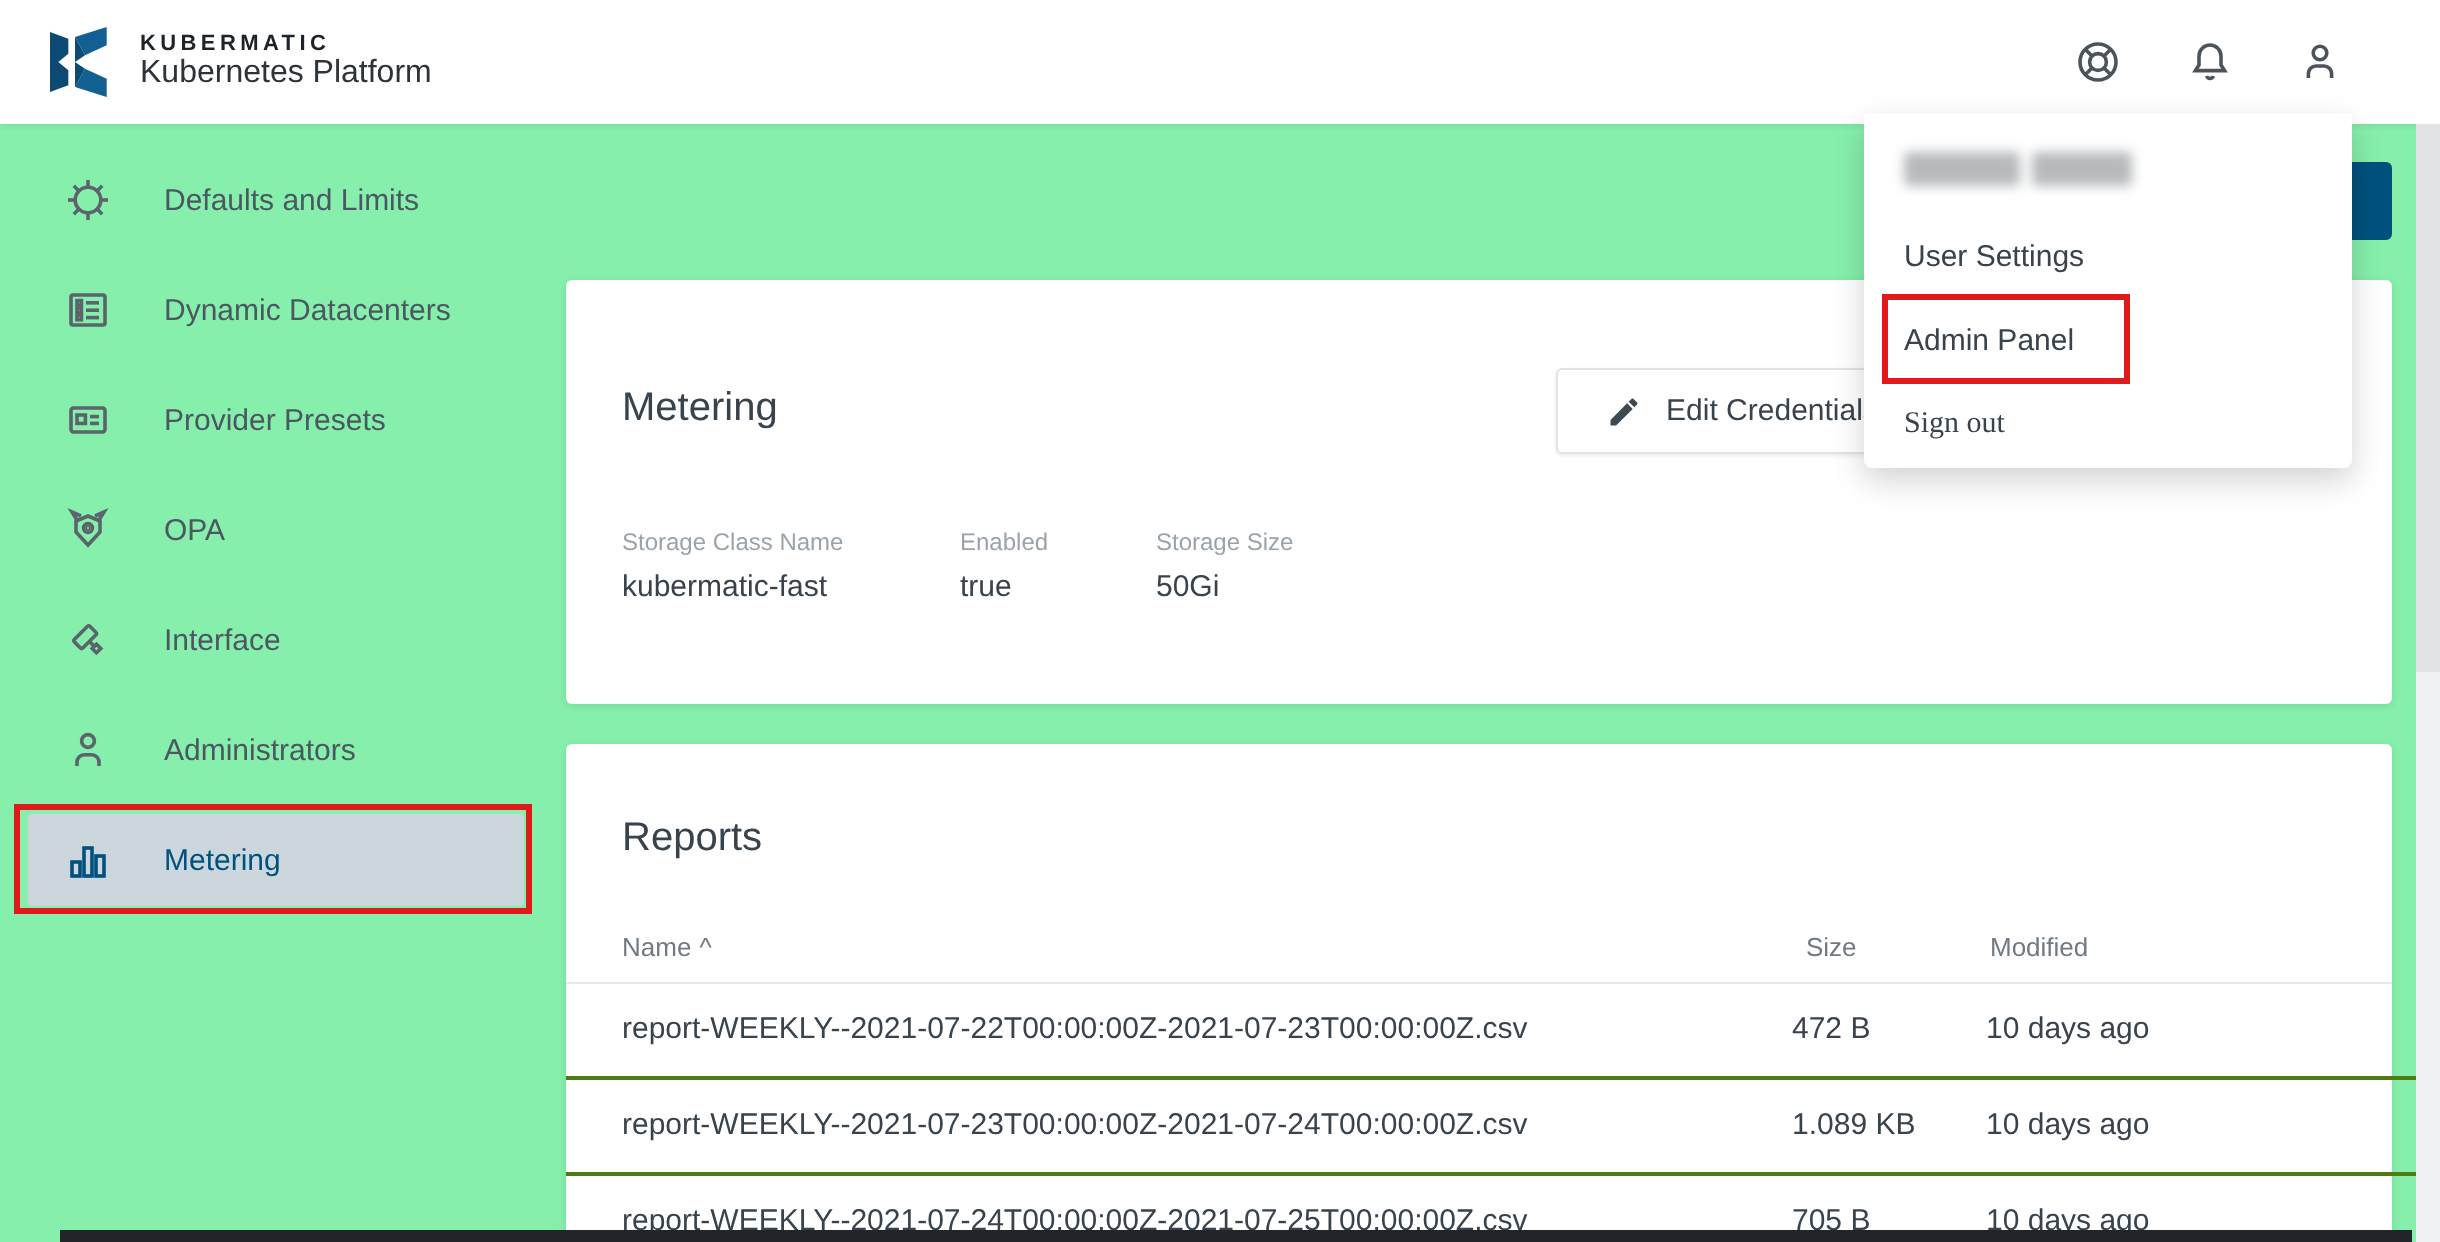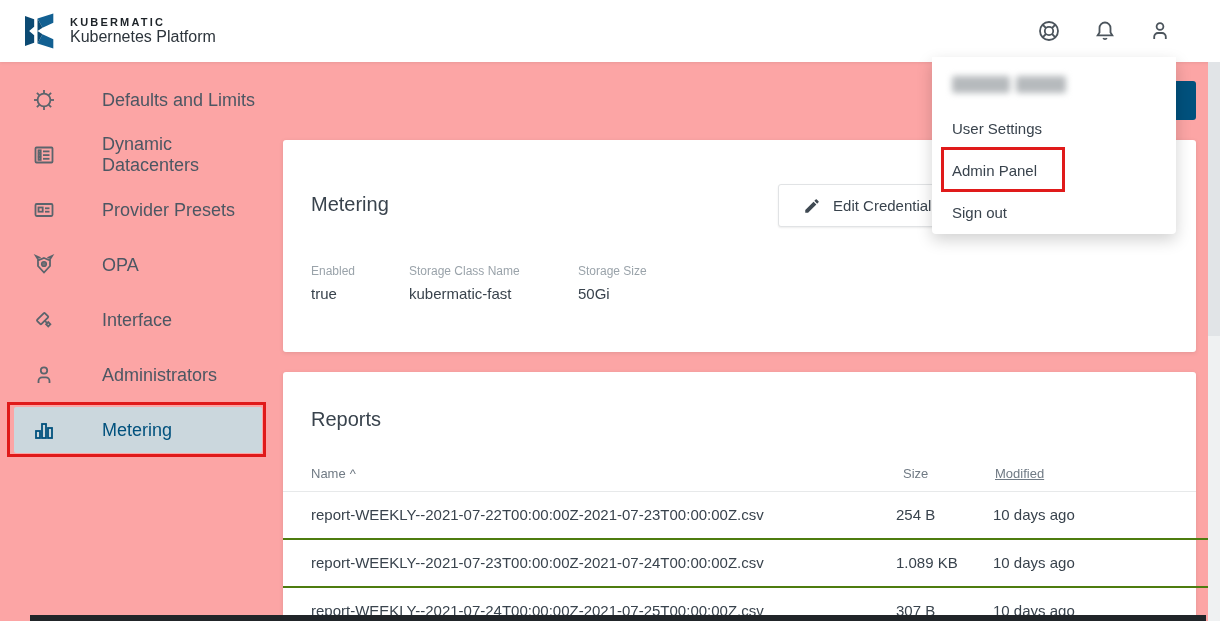--- a/index.html
+++ b/index.html
@@ -1,34 +1,34 @@
 <!DOCTYPE html>
 <html><head>
 <meta charset="utf-8">
 <style>
   * { margin:0; padding:0; box-sizing:border-box; }
   html,body { width:1220px; height:621px; }
   body { font-family:"Liberation Sans", sans-serif; background:#eef0f1; overflow:hidden; }
-  .viewport { position:relative; width:1220px; height:621px; background:#fca5a5; overflow:hidden; }
+  .viewport { position:relative; width:1220px; height:621px; background:#86efac; overflow:hidden; }
 
   
   .header { position:absolute; top:0; left:0; width:1220px; height:62px; background:#ffffff;
             box-shadow:0 1px 3px rgba(0,0,0,.08); z-index:5; }
   .brand { position:absolute; left:20px; top:11px; display:flex; align-items:center; }
   .brand-mark { width:40px; height:40px; }
   .brand-text { margin-left:10px; }
   .brand-top { font-size:11px; font-weight:bold; letter-spacing:2.2px; color:#1d2328; }
   .brand-bottom { font-size:16px; color:#2c343b; margin-top:0; }
   .hdr-icon { position:absolute; top:19px; width:24px; height:24px; color:#4b545c; cursor:pointer; }
   .hdr-icon svg { width:24px; height:24px; stroke:#4b545c; fill:none; stroke-width:1.8; }
 
   
   .sidebar { position:absolute; top:62px; left:0; width:283px; height:559px; }
   .side-item { position:absolute; left:14px; width:248px; height:46px; display:flex; align-items:center;
-               padding-left:18px; color:#4c5763; font-size:18px; cursor:pointer; border-radius:2px;gap:20px; }
+               padding-left:18px; color:#4c5763; font-size:15px; cursor:pointer; border-radius:2px; }
   .side-item .ico { width:24px; height:24px; margin-right:26px; flex:0 0 24px; }
   .side-item .ico svg { width:24px; height:24px; stroke:#5b646c; fill:none; stroke-width:1.8; }
   .side-item.selected { background:#cbd7dd; color:#00517d; }
   .side-item.selected .ico svg { stroke:#00517d; }
 
   
   .card { position:absolute; left:283px; width:913px; background:#ffffff; border-radius:3px;
           box-shadow:0 1px 4px rgba(0,0,0,.10); }
   .card-metering { top:140px; height:212px; }
   .card-reports  { top:372px; height:300px; }
@@ -42,41 +42,41 @@
   .prop { display:flex; flex-direction:column; }
   .prop-label { font-size:12px; color:#9aa3aa; }
   .prop-value { font-size:15px; color:#39434d; margin-top:7px; }
   .prop.p1 { width:98px; } .prop.p2 { width:169px; }
 
   
   .tbl-head { position:absolute; left:0; top:88px; width:913px; height:32px; border-bottom:1px solid #e7e9ea;
               font-size:13px; color:#707a84; }
   .th-name { position:absolute; left:28px; top:6px; cursor:pointer; }
   .th-size { position:absolute; left:620px; top:6px; }
-  .th-mod  { position:absolute; left:712px; top:6px;text-decoration:underline; }
+  .th-mod  { position:absolute; left:712px; top:6px; }
   .sort-caret { font-size:13px; color:#707a84; margin-left:4px; }
   .tbl-row { position:absolute; left:0; width:1028px; height:48px; border-bottom:2px solid #4d7c0f;
              font-size:15px; color:#39434d; cursor:pointer; }
   .tbl-row .c-name { position:absolute; left:28px;  top:14px; }
   .tbl-row .c-size { position:absolute; left:613px; top:14px; }
   .tbl-row .c-mod  { position:absolute; left:710px; top:14px; }
   .row-0 { top:120px; } .row-1 { top:168px; } .row-2 { top:216px; }
 
   
   .btn-primary { position:absolute; top:81px; left:1086px; width:110px; height:39px;
                  background:#00517d; border:none; border-radius:3px; z-index:4; cursor:pointer; }
 
   
   .user-menu { position:absolute; left:932px; top:57px; width:244px; height:177px; background:#ffffff;
                border-radius:0 0 4px 4px; box-shadow:0 6px 16px rgba(0,0,0,.18); z-index:20; }
   .menu-name { position:absolute; left:20px; top:19px; display:flex; gap:6px; filter:blur(3px); }
   .menu-name span { display:block; height:17px; background:#b6babd; border-radius:2px; }
   .menu-name .n1 { width:58px; } .menu-name .n2 { width:50px; }
   .menu-item { position:absolute; left:20px; height:22px; font-size:15px; color:#39434d; cursor:pointer; }
-  .mi-0 { top:63px; } .mi-1 { top:105px;text-align:right; } .mi-2 { top:147px; }
+  .mi-0 { top:63px; } .mi-1 { top:105px;text-align:right; } .mi-2 { top:147px;font-family:Liberation Serif, serif; }
 
   
   .anno { position:absolute; border:3px solid #e01a1a; z-index:30; pointer-events:none; }
   .anno-metering { left:7px; top:402px; width:259px; height:55px; }
   .anno-admin    { left:941px; top:147px; width:124px; height:45px; }
 
   
   .scrollbar { position:absolute; top:62px; right:0; width:12px; height:559px; background:#eff1f2; z-index:6; }
   .scroll-thumb { position:absolute; top:0; left:0; width:12px; height:274px; background:#e1e4e7; cursor:pointer; }
   .bottom-bar { position:absolute; left:30px; bottom:0; width:1176px; height:6px; background:#212529; z-index:40; }
@@ -213,58 +213,58 @@
 
   <div class="card card-metering">
     <div class="card-title" style="top:53px;">Metering</div>
     <button class="btn-edit">
       <svg viewBox="0 0 24 24">
         <path d="M3 17.25V21h3.75L17.81 9.94l-3.75-3.75L3 17.25zM20.71 7.04c.39-.39.39-1.02 0-1.41l-2.34-2.34c-.39-.39-1.02-.39-1.41 0l-1.83 1.83 3.75 3.75 1.83-1.83z"></path>
       </svg>
       <span>Edit Credentials</span>
     </button>
     <div class="props">
+      <div class="prop p2">
+        <span class="prop-label">Storage Class Name</span>
+        <span class="prop-value">kubermatic-fast</span>
+      </div>
       <div class="prop p1">
         <span class="prop-label">Enabled</span>
         <span class="prop-value">true</span>
-      </div>
-      <div class="prop p2">
-        <span class="prop-label">Storage Class Name</span>
-        <span class="prop-value">kubermatic-fast</span>
       </div>
       <div class="prop">
         <span class="prop-label">Storage Size</span>
         <span class="prop-value">50Gi</span>
       </div>
     </div>
   </div>
 
   <div class="card card-reports">
     <div class="card-title" style="top:36px;">Reports</div>
     <div class="tbl-head">
       <span class="th-name">
         <span>Name</span><span class="sort-caret">^</span>
       </span>
       <span class="th-size">Size</span>
       <span class="th-mod">Modified</span>
     </div>
 
     <div class="tbl-row row-0">
       <span class="c-name">report-WEEKLY--2021-07-22T00:00:00Z-2021-07-23T00:00:00Z.csv</span>
-      <span class="c-size">254 B</span>
+      <span class="c-size">472 B</span>
       <span class="c-mod">10 days ago</span>
     </div>
     <div class="tbl-row row-1">
       <span class="c-name">report-WEEKLY--2021-07-23T00:00:00Z-2021-07-24T00:00:00Z.csv</span>
       <span class="c-size">1.089 KB</span>
       <span class="c-mod">10 days ago</span>
     </div>
     <div class="tbl-row row-2">
       <span class="c-name">report-WEEKLY--2021-07-24T00:00:00Z-2021-07-25T00:00:00Z.csv</span>
-      <span class="c-size">307 B</span>
+      <span class="c-size">705 B</span>
       <span class="c-mod">10 days ago</span>
     </div>
   </div>
 
   <button class="btn-primary"></button>
 
   <div class="user-menu">
     <div class="menu-name">
       <span class="n1"></span>
         <span class="n2"></span>

